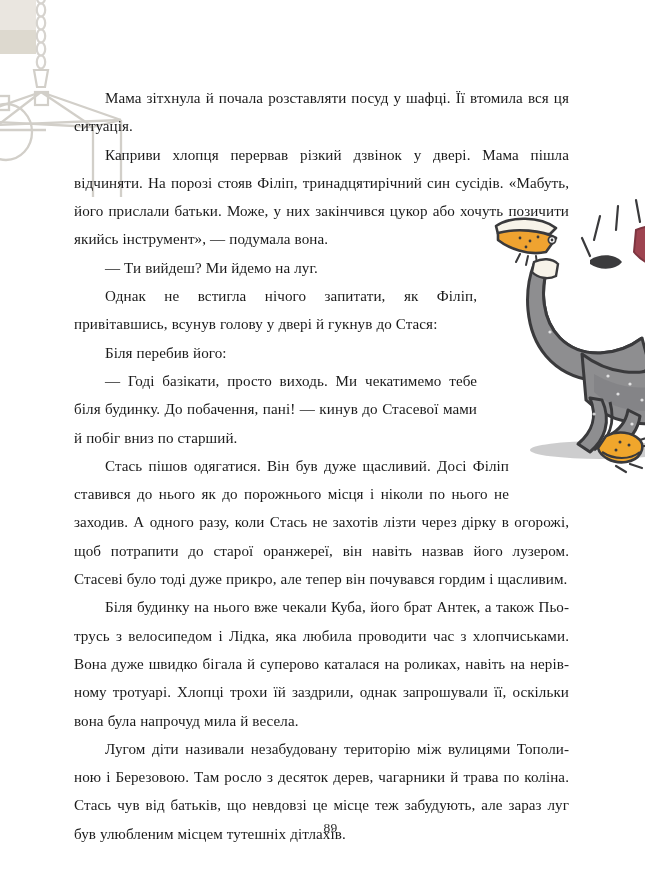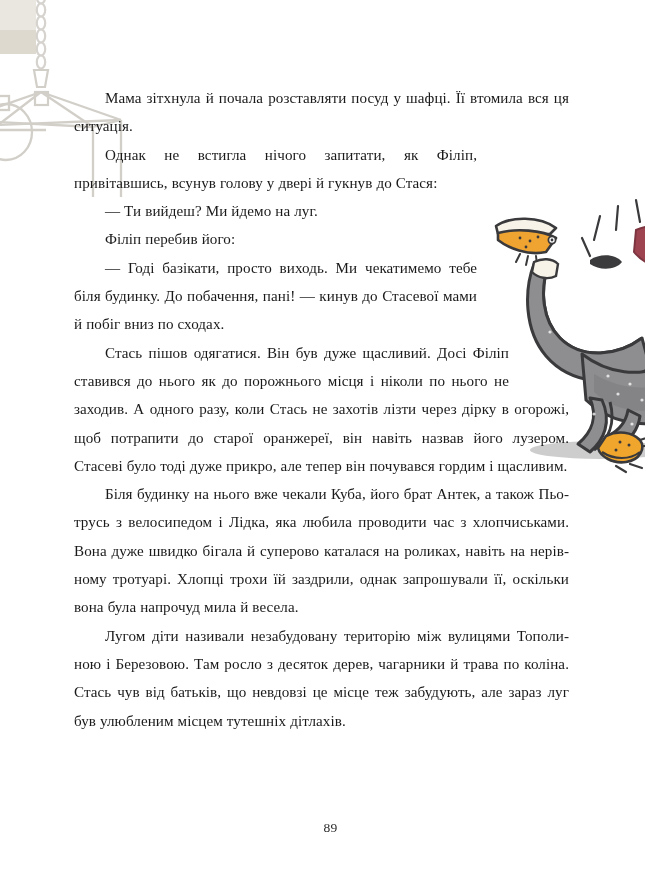--- a/index.html
+++ b/index.html
@@ -221,27 +221,28 @@
       <circle cx="60" cy="154" r="1.6"></circle>
       <circle cx="104" cy="236" r="1.6"></circle>
       <circle cx="142" cy="246" r="1.6"></circle>
     </g>
   </svg>
 
   <div id="textblock">
 
     <p class="para">Мама зітхнула й почала розставляти посуд у шафці. Її втоми­ла вся ця ситуація.</p>
 
+    <p class="para">Каприви хлопця перервав різкий дзвінок у двері. Мама пішла відчиняти. На порозі стояв Філіп, тринадцятирічний син сусідів. «Мабуть, його прислали батьки. Може, у них закінчився цукор або хочуть позичити якийсь інструмент», — подумала вона.</p>
 
     <div class="shim-bird"></div>
 
+    <p class="para">— Ти вийдеш? Ми йдемо на луг.</p>
     <p class="para">Однак не встигла нічого запитати, як Філіп, привітавшись, всунув голову у двері й гукнув до Стася:</p>
-    <p class="para">— Ти вийдеш? Ми йдемо на луг.</p>
-    <p class="para">Філіп перебив його:</p>
-    <p class="para">— Годі базікати, просто виходь. Ми чекатимемо тебе біля будинку. До побачення, пані! — кинув до Стасевої мами й побіг вниз по сходах.</p>
+    <p class="para">Біля перебив його:</p>
+    <p class="para">— Годі базікати, просто виходь. Ми чекатимемо тебе біля будинку. До побачення, пані! — кинув до Стасевої мами й побіг вниз по старший.</p>
 
     <div class="shim-bird2"></div>
 
     <p class="para">Стась пішов одягатися. Він був дуже щасливий. Досі Філіп ставився до нього як до порожнього місця і ніколи по нього не заходив. А одного разу, коли Стась не захотів лізти через дірку в огорожі, щоб потрапити до старої оранжереї, він навіть назвав його лузером. Стасеві було тоді дуже прикро, але тепер він почувався гордим і щасливим.</p>
     <p class="para">Біля будинку на нього вже чекали Куба, його брат Антек, а також Пьо­трусь з велосипедом і Лідка, яка любила проводити час з хлопчиськами. Вона дуже швидко бігала й суперово каталася на роликах, навіть на нерів­ному тротуарі. Хлопці трохи їй заздрили, однак запрошували її, оскільки вона була напрочуд мила й весела.</p>
     <p class="para">Лугом діти називали незабудовану територію між вулицями Тополи­ною і Березовою. Там росло з десяток дерев, чагарники й трава по коліна. Стась чув від батьків, що невдовзі це місце теж забудують, але зараз луг був улюбленим місцем тутешніх дітлахів.</p>
   </div>
 
   <div id="folio">89</div>
 

